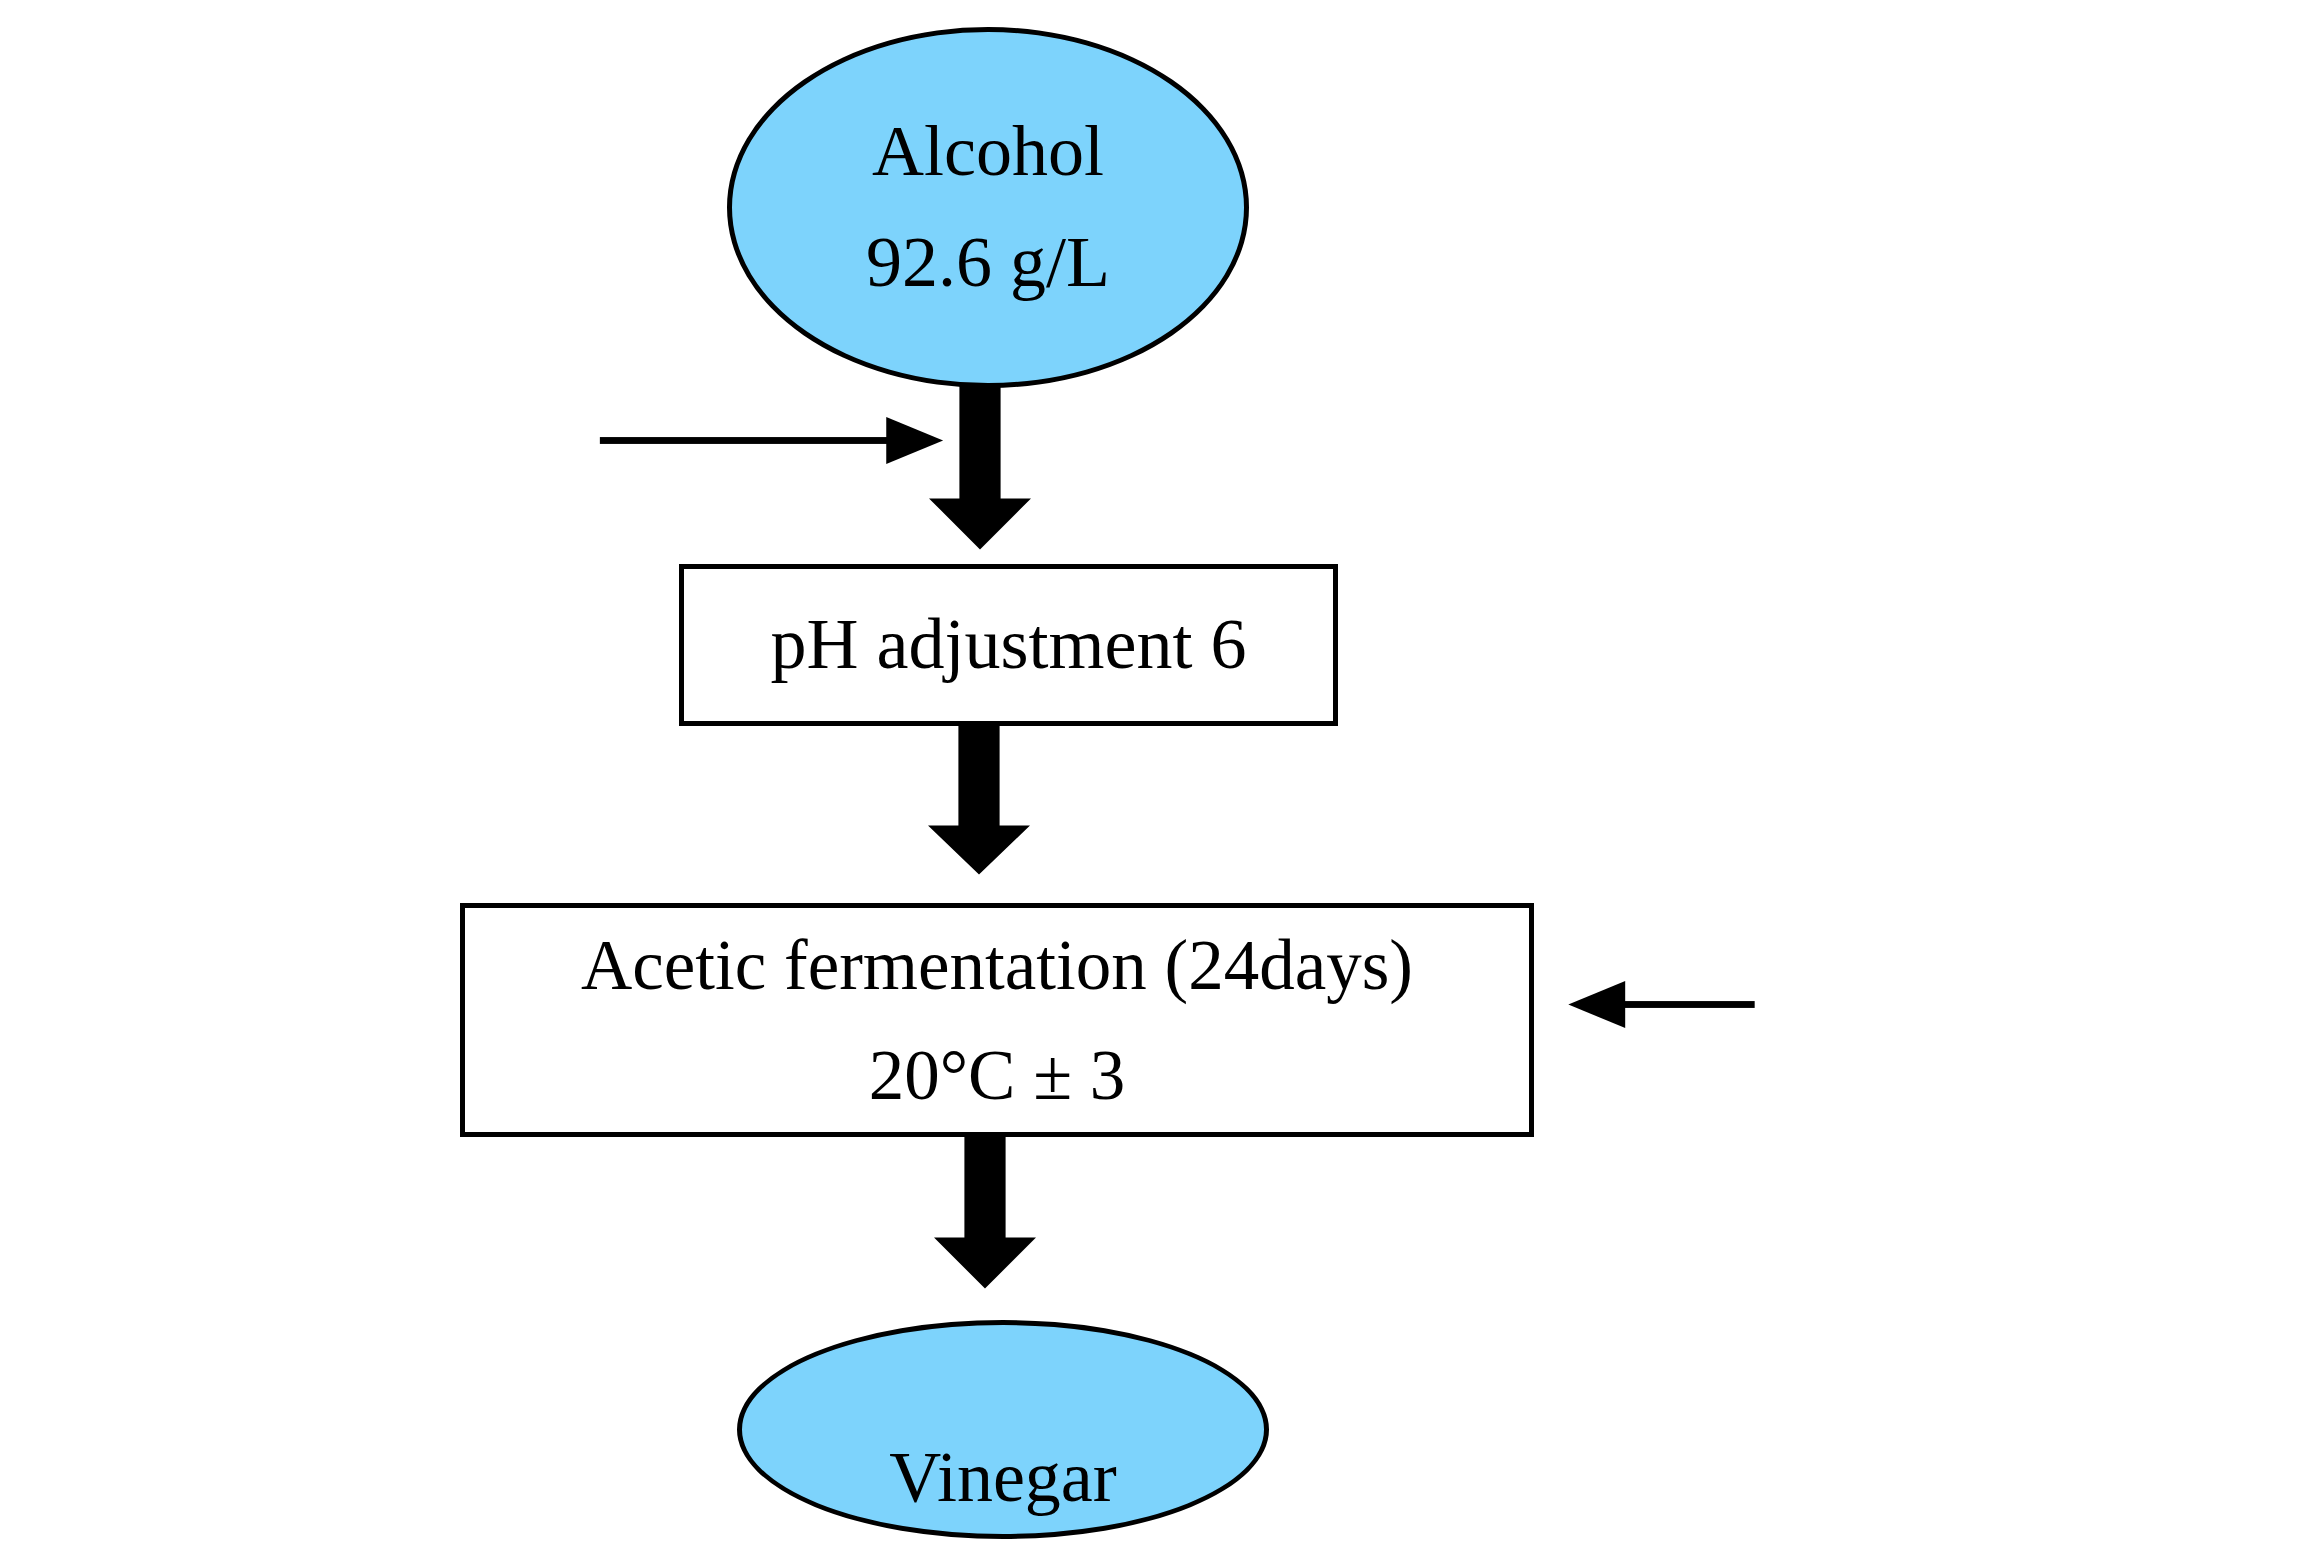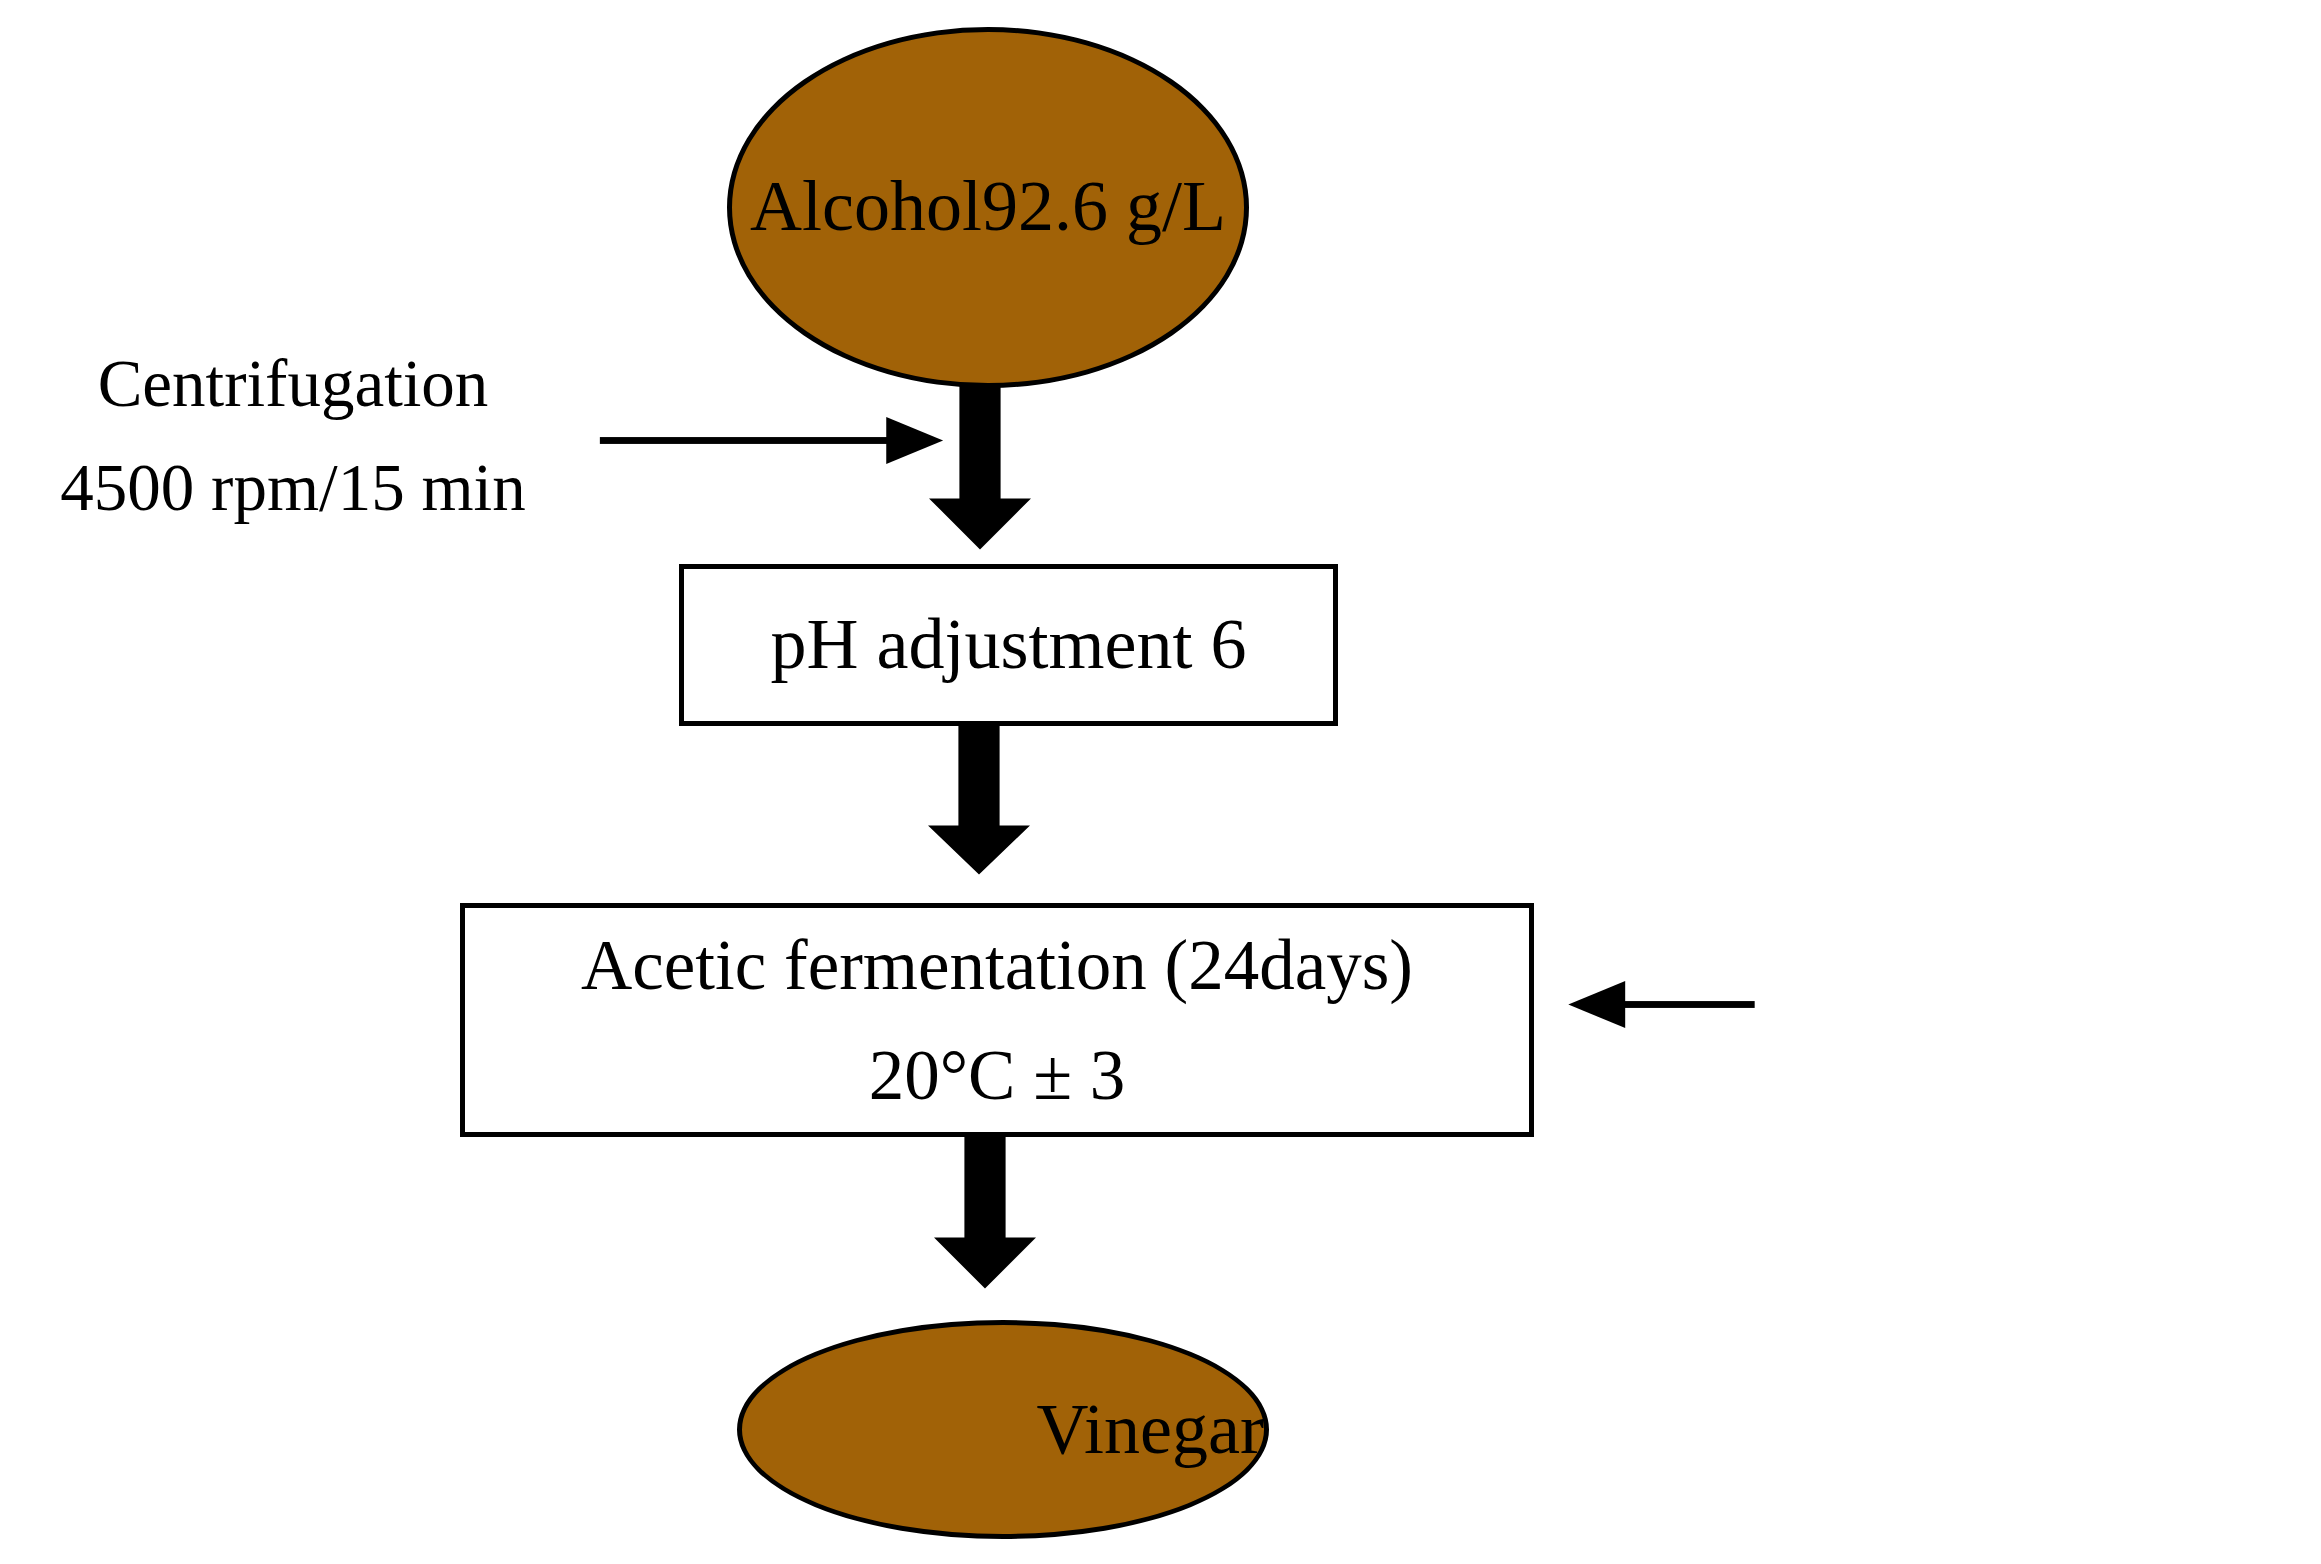--- a/index.html
+++ b/index.html
@@ -17,24 +17,25 @@
     overflow: hidden;
   }
   .abs { position: absolute; }
 
   
   .ellipse-node {
     border: 5.9px solid #000000;
     border-radius: 50%;
     box-sizing: border-box;
     display: flex;
+    flex-direction: column;
     align-items: center;
     justify-content: center;
     text-align: center;
-    background: #a16207;
+    background: #7dd3fc;
   }
 
   
   .rect-node {
     border: 5.9px solid #000000;
     box-sizing: border-box;
     display: flex;
     flex-direction: column;
     align-items: center;
     justify-content: center;
@@ -63,24 +64,20 @@
 </head>
 <body>
 
 <div id="canvas">
 
   <div class="abs ellipse-node" style="left:727px; top:26.6px; width:522px; height:361px;">
     <div class="node-text">Alcohol</div>
     <div class="node-text">92.6 g/L</div>
   </div>
 
-  <div class="abs side-label" style="left:0px; top:332px; width:586px;">
-    <div>Centrifugation</div>
-    <div>4500 rpm/15 min</div>
-  </div>
 
   <svg class="arrow abs" style="left:599px; top:415px;" width="345" height="51" viewBox="0 0 350 52" aria-hidden="true">
     <rect class="ink" x="0" y="22.5" width="298" height="7"></rect>
     <polygon class="ink" points="292,2 350,26 292,50"></polygon>
   </svg>
 
   <svg class="arrow abs" style="left:929px; top:385px;" width="102" height="165" viewBox="0 0 104 167" aria-hidden="true">
     <polygon class="ink" points="31,0 73,0 73,115 104,115 52,167 0,115 31,115"></polygon>
   </svg>
 

